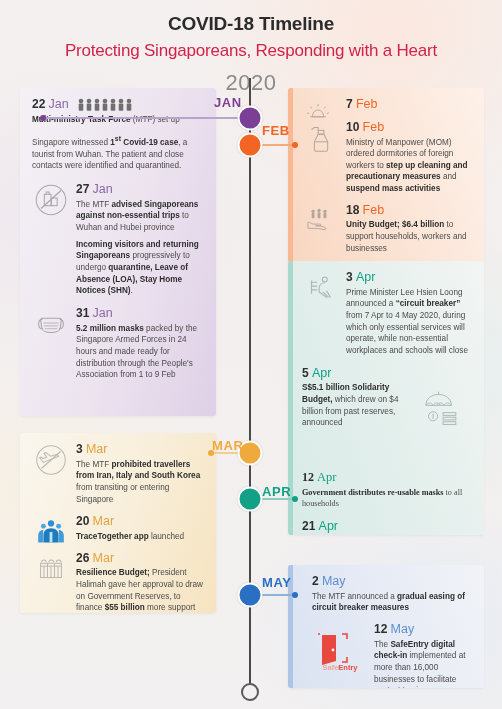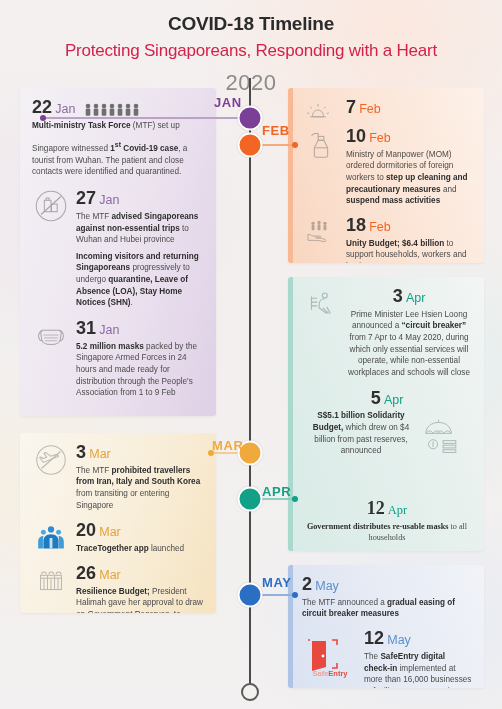--- a/index.html
+++ b/index.html
@@ -58,31 +58,31 @@
     position:absolute;border-radius:3px;overflow:hidden;
     box-shadow:0 1px 3px rgba(0,0,0,.05);
   }
   .card-inner{position:relative;padding:10px 12px 10px 12px;height:100%;box-sizing:border-box;}
   .card-jan{left:20px;top:88px;width:196px;height:328px;
     background:linear-gradient(105deg,#f4f1f5 0%,#ece3ef 55%,#ded0e6 100%);}
   .card-mar{left:20px;top:433px;width:196px;height:180px;
     background:linear-gradient(110deg,#faf6ef 0%,#f8eed9 55%,#f6e3c0 100%);}
   .card-feb{left:288px;top:88px;width:196px;height:175px;
     background:linear-gradient(250deg,#fdf1e9 0%,#fbe2d2 60%,#f8d6c0 100%);}
-  .card-apr{left:288px;top:277px;width:196px;height:274px;
-    background:linear-gradient(250deg,#f2f5f4 0%,#e4efec 50%,#d8ebe6 100%);text-align:center;}
+  .card-apr{left:288px;top:261px;width:196px;height:274px;
+    background:linear-gradient(250deg,#f2f5f4 0%,#e4efec 50%,#d8ebe6 100%);}
   .card-may{left:288px;top:565px;width:196px;height:123px;
     background:linear-gradient(250deg,#f1f3f8 0%,#e5eaf4 55%,#dae2f1 100%);}
   .card-stripe{position:absolute;left:0;top:0;bottom:0;width:5px;}
 
   
   .event{position:relative;margin-bottom:7px;}
   .event.indent{padding-left:44px;}
   .ev-head{font-size:11.5px;font-weight:bold;line-height:1.1;margin-bottom:2px;}
-  .ev-day{color:#2f2f2f;font-size:18px;}
+  .ev-day{color:#2f2f2f;font-size:12px;}
   .ev-mon{font-weight:normal;font-size:12.5px;}
   .ev-body{font-size:8.2px;line-height:1.42;color:#4b4b4b;}
   .ev-body b{color:#2e2e2e;}
   .ev-body p{margin:0 0 5px 0;}
   .ev-icon{
     position:absolute;left:0;top:-2px;width:38px;height:38px;
     opacity:.55;
   }
   .ev-icon svg{width:100%;height:100%;display:block;}
   .inline-icon{display:inline-block;vertical-align:middle;margin-left:5px;}
@@ -405,21 +405,21 @@
           <span class="ev-mon" style="color:#12a086;">Apr</span>
         </div>
 
       </div>
 
     </div>
   </div>
 
   <div class="card card-may">
     <div class="card-stripe" style="background:#aec4e4;"></div>
-    <div class="card-inner" style="padding-left:14px;">
+    <div class="card-inner" style="padding-left:24px;">
 
       <div class="event">
         <div class="ev-head">
           <span class="ev-day">2</span>
           <span class="ev-mon" style="color:#5b8fd0;">May</span>
         </div>
         <div class="ev-body">The MTF announced a <b>gradual easing of circuit breaker measures</b></div>
       </div>
 
       <div class="event" style="margin-top:9px;padding-left:62px;">

